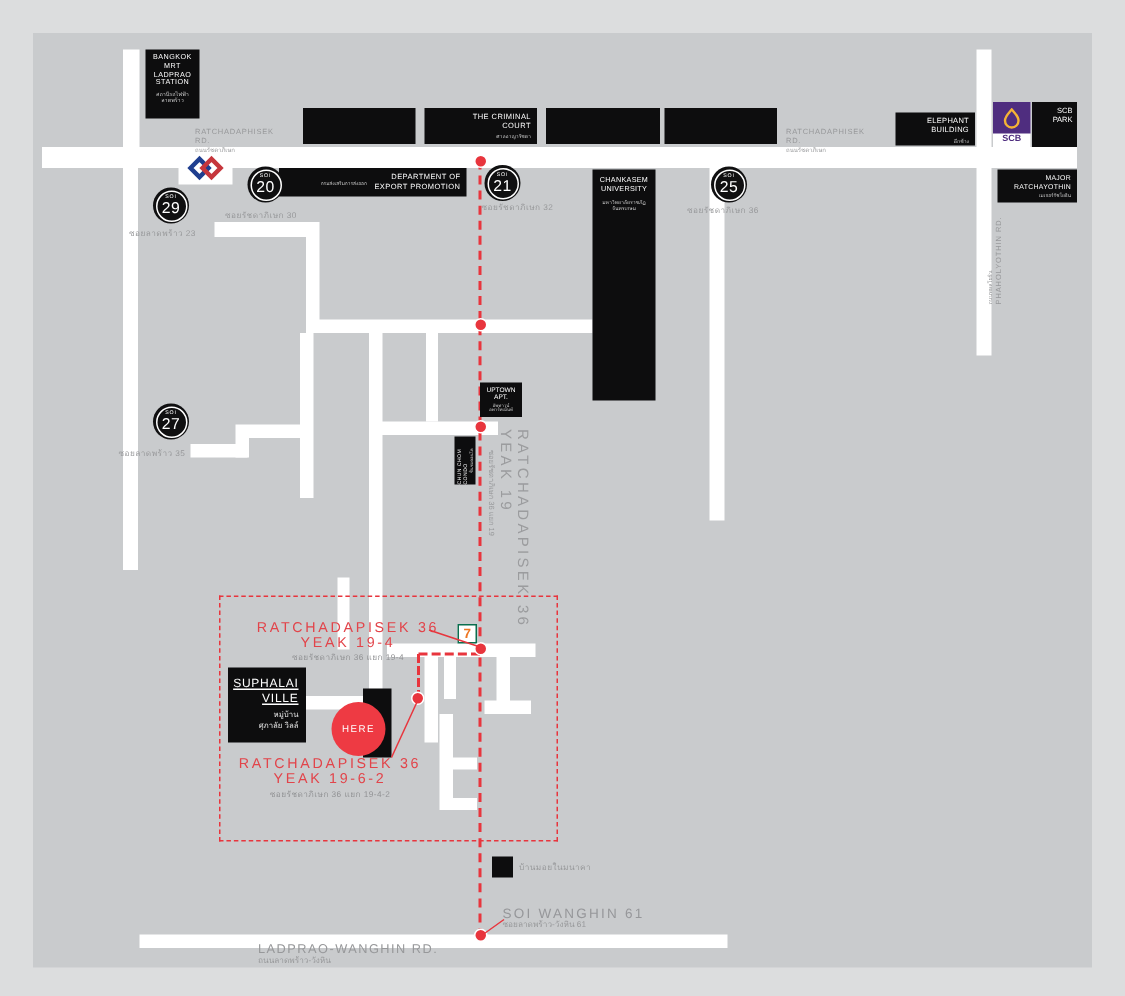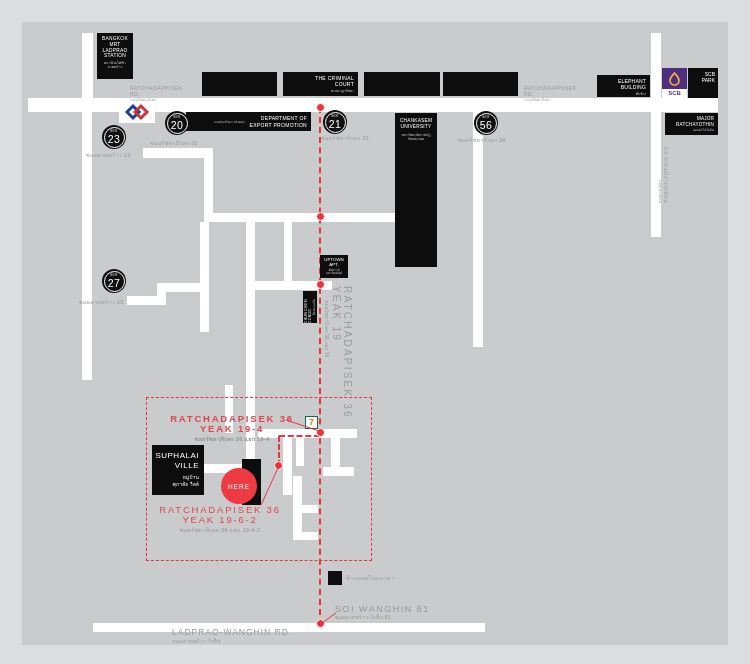--- a/index.html
+++ b/index.html
@@ -133,21 +133,21 @@
     <div class="pre" style="font-size:3px;line-height:1.2;margin-top:1px;color:#cfcfcf;">อัพทาวน์
 อพาร์ทเม้นท์</div>
   </div>
 
   <div class="bld" style="left:281px;top:269px;width:14px;height:32px;display:flex;align-items:center;justify-content:center;">
     <span class="vflip" style="font-size:3.4px;letter-spacing:.3px;">CHUN CHOM CONDO</span>
     <span class="vflip" style="font-size:2.8px;color:#cfcfcf;">ชื่นชมคอนโด</span>
   </div>
 
   <div class="bld" style="left:130px;top:423px;width:52px;height:50px;text-align:right;padding:6px 5px 0 0;">
-    <div class="pre" style="font-size:8px;line-height:1.25;letter-spacing:.5px;">SUPHALAI
+    <div class="pre" style="font-size:8px;line-height:1.25;letter-spacing:.5px;text-decoration:underline;">SUPHALAI
 VILLE</div>
     <div class="pre" style="font-size:5.2px;line-height:1.35;margin-top:3px;color:#e8e8e8;">หมู่บ้าน
 ศุภาลัย วิลล์</div>
   </div>
 
   <div class="bld" style="left:220px;top:437px;width:19px;height:46px;"></div>
   <div class="bld" style="left:306px;top:549px;width:14px;height:14px;"></div>
   <div class="soi-th" style="left:324px;top:552px;">บ้านมอยในมนาคา</div>
 
   <div id="mrt-logo">
@@ -165,21 +165,21 @@
     </div>
     <div class="t">SCB</div>
   </div>
 
   <div id="seven" style="left:283px;top:394px;">
     <span>7</span>
   </div>
 
   <div class="badge" style="left:80px;top:103px;">
     <span class="b-soi">SOI</span>
-    <span class="b-num">23</span>
+    <span class="b-num">29</span>
   </div>
   <div class="soi-th" style="left:64px;top:129px;">ซอยลาดพร้าว 23</div>
 
   <div class="badge" style="left:143px;top:89px;">
     <span class="b-soi">SOI</span>
     <span class="b-num">20</span>
   </div>
   <div class="soi-th" style="left:128px;top:117px;">ซอยรัชดาภิเษก 30</div>
 
   <div class="badge" style="left:301px;top:88px;">
@@ -189,21 +189,21 @@
   <div class="soi-th" style="left:299px;top:112px;">ซอยรัชดาภิเษก 32</div>
 
   <div class="badge" style="left:80px;top:247px;">
     <span class="b-soi">SOI</span>
     <span class="b-num">27</span>
   </div>
   <div class="soi-th" style="left:57px;top:276px;">ซอยลาดพร้าว 35</div>
 
   <div class="badge" style="left:452px;top:89px;">
     <span class="b-soi">SOI</span>
-    <span class="b-num">56</span>
+    <span class="b-num">25</span>
   </div>
   <div class="soi-th" style="left:436px;top:114px;">ซอยรัชดาภิเษก 36</div>
 
   <div class="graylabel" style="left:108px;top:64px;width:60px;">
     <span class="rt-name">RATCHADAPHISEK RD.</span>
     <span class="rt-th">ถนนรัชดาภิเษก</span>
   </div>
   <div class="graylabel" style="left:502px;top:64px;width:60px;">
     <span class="rt-name">RATCHADAPHISEK RD.</span>
     <span class="rt-th">ถนนรัชดาภิเษก</span>
@@ -212,21 +212,21 @@
   <div class="glabel" style="left:635px;top:121px;height:60px;display:flex;">
     <span class="vflip" style="font-size:3.6px;">ถนนพหลโยธิน</span>
     <span class="vflip" style="font-size:5px;letter-spacing:.6px;">PHAHOLYOTHIN RD.</span>
   </div>
 
   <div class="glabel" style="left:301px;top:264px;height:150px;display:flex;">
     <span class="vtext" style="font-size:5px;margin-top:14px;">ซอยรัชดาภิเษก 36 แยก 19</span>
     <span class="vtext" style="font-size:10px;letter-spacing:2.2px;color:#9b9c9e;">RATCHADAPISEK 36 YEAK 19</span>
   </div>
 
-  <div class="redlabel" style="left:140px;top:392px;width:140px;font-weight:bold;">
+  <div class="redlabel" style="left:140px;top:392px;width:140px;">
     <span>RATCHADAPISEK 36 YEAK 19-4</span>
     <span class="sub">ซอยรัชดาภิเษก 36 แยก 19-4</span>
   </div>
 
   <div class="redlabel" style="left:126px;top:483px;width:144px;">
     <span>RATCHADAPISEK 36 YEAK 19-6-2</span>
     <span class="sub">ซอยรัชดาภิเษก 36 แยก 19-4-2</span>
   </div>
 
   <div class="graylabel" style="left:313px;top:582px;width:112px;">

